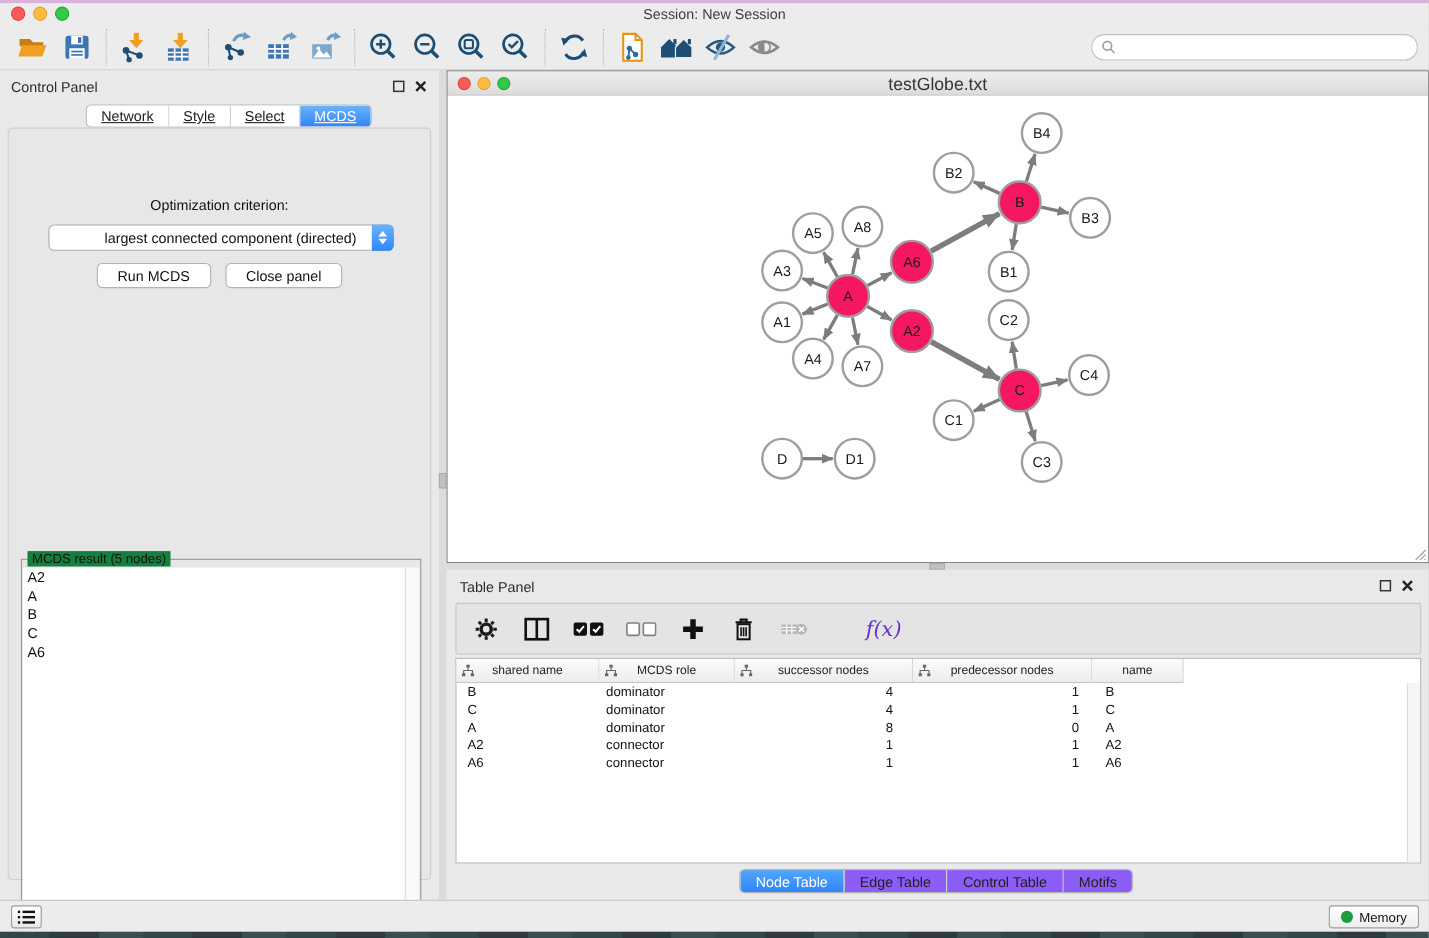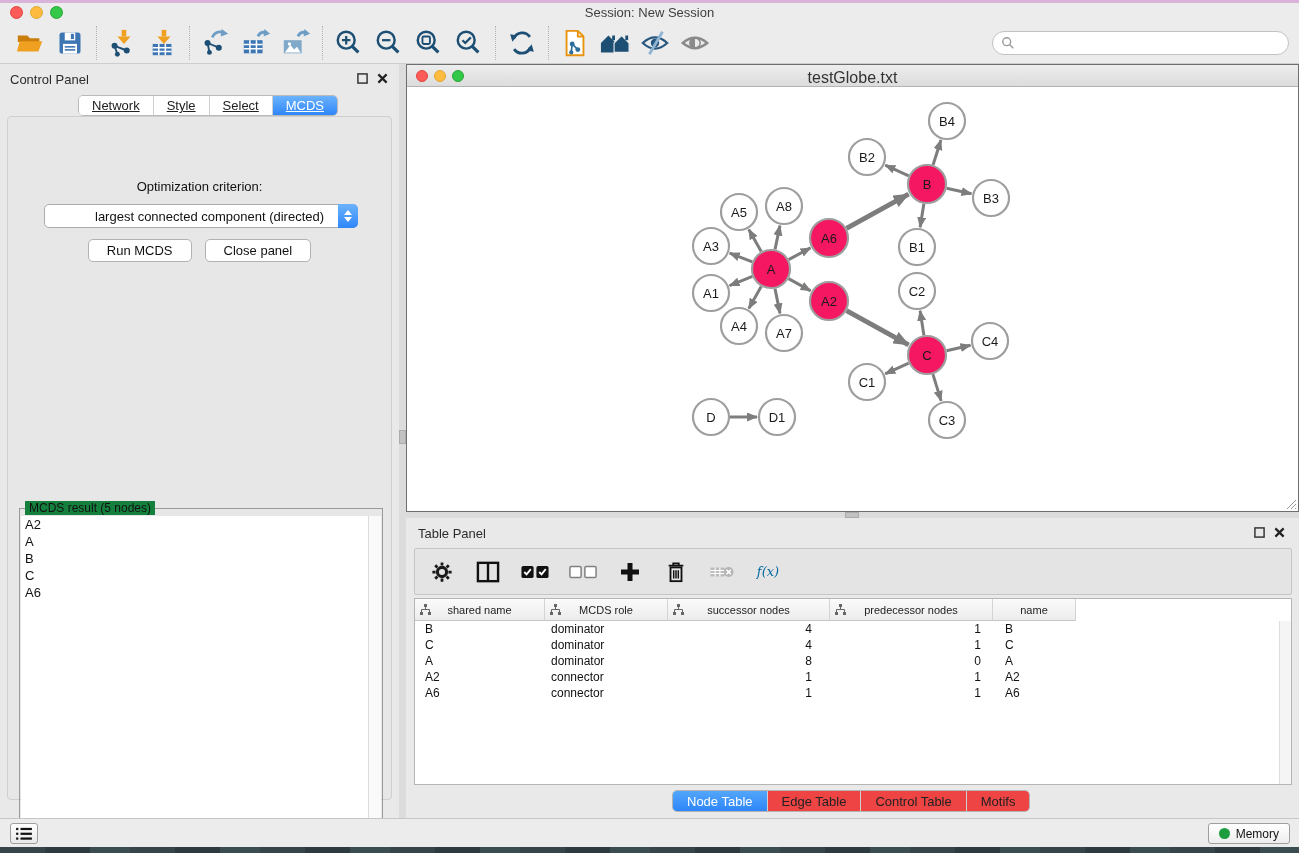--- a/index.html
+++ b/index.html
@@ -73,39 +73,39 @@
 
   .h-divider { position:absolute; left:406px; top:512px; width:893px; height:6px; background:#dcdcdc; }
   .h-handle { position:absolute; left:439px; top:0; width:14px; height:6px; background:#c2c2c2; border:1px solid #ababab; }
 
   
   .table-panel { position:absolute; left:406px; top:518px; width:893px; height:300px; background:#e9e9e9; }
   .tp-title { position:absolute; left:12px; top:8px; font-size:13px; color:#2c2c2c; }
   .tp-toolbar { position:absolute; left:8px; top:30px; width:878px; height:47px; background:#e4e4e4;
                 border:1px solid #c6c6c6; border-radius:2px; display:flex; align-items:center; padding-left:14px; gap:20px; }
   .tp-ibtn { display:flex; align-items:center; justify-content:center; min-width:26px; height:30px; cursor:pointer; }
-  .fx { font-family:"DejaVu Serif", serif; font-style:italic; font-size:13px; color:#0369a1; }
+  .fx { font-family:"DejaVu Serif", serif; font-style:italic; font-size:19px; color:#6d28d9;margin-left:32px; }
 
   .data-table { position:absolute; left:8px; top:80px; width:878px; height:187px; background:#fff; border:1px solid #b5b5b5; }
   .dt-header { display:flex; height:22px; }
   .dt-hcell { background:linear-gradient(#fbfbfb,#ececec); border-right:1px solid #d4d4d4; border-bottom:1px solid #c6c6c6;
               display:flex; align-items:center; justify-content:center; font-size:11px; color:#222; position:relative; }
   .dt-hcell .tree-ic { position:absolute; left:5px; top:5px; }
   .dt-row { display:flex; height:16px; align-items:center; }
   .dt-cell { font-size:12px; color:#111; overflow:hidden; white-space:nowrap; }
   .c0 { width:130px; padding-left:10px; }
   .c1 { width:123px; padding-left:6px; }
   .c2 { width:162px; text-align:right; padding-right:18px; }
   .c3 { width:163px; text-align:right; padding-right:12px; }
   .c4 { width:83px; padding-left:12px; }
   .dt-scroll { position:absolute; right:0; top:22px; width:12px; bottom:0; background:#f5f5f5; border-left:1px solid #ddd; }
 
   .tp-tabs { position:absolute; left:266px; top:272px; height:22px; display:flex; border:1px solid #b3b3b3;
              border-radius:5px; overflow:hidden; background:#fff; }
-  .tp-tab { padding:0 14px; font-size:13px; color:#222; display:flex; align-items:center; border-right:1px solid #cfcfcf; background:#ef4444; cursor:pointer; }
+  .tp-tab { padding:0 14px; font-size:13px; color:#222; display:flex; align-items:center; border-right:1px solid #cfcfcf; background:#8b5cf6; cursor:pointer; }
   .tp-tab:last-child { border-right:none; }
   .tp-tab.active { background:linear-gradient(#53a6fb,#2e86f8); color:#fff; }
 
   
   .statusbar { position:absolute; left:0; top:818px; width:1299px; height:29px; background:#ececec; border-top:1px solid #c6c6c6; }
   .sb-left-btn { position:absolute; left:10px; top:4px; width:28px; height:21px; background:linear-gradient(#fff,#e8e8e8);
                  border:1px solid #9f9f9f; border-radius:3px; display:flex; align-items:center; justify-content:center; cursor:pointer; }
   .memory-btn { position:absolute; right:9px; top:4px; height:21px; padding:0 10px; background:linear-gradient(#fff,#ededed);
                 border:1px solid #9f9f9f; border-radius:3px; display:flex; align-items:center; gap:6px; font-size:12px; color:#111; cursor:pointer; }
   .mem-dot { width:11px; height:11px; border-radius:50%; background:#1d9e3e; }

